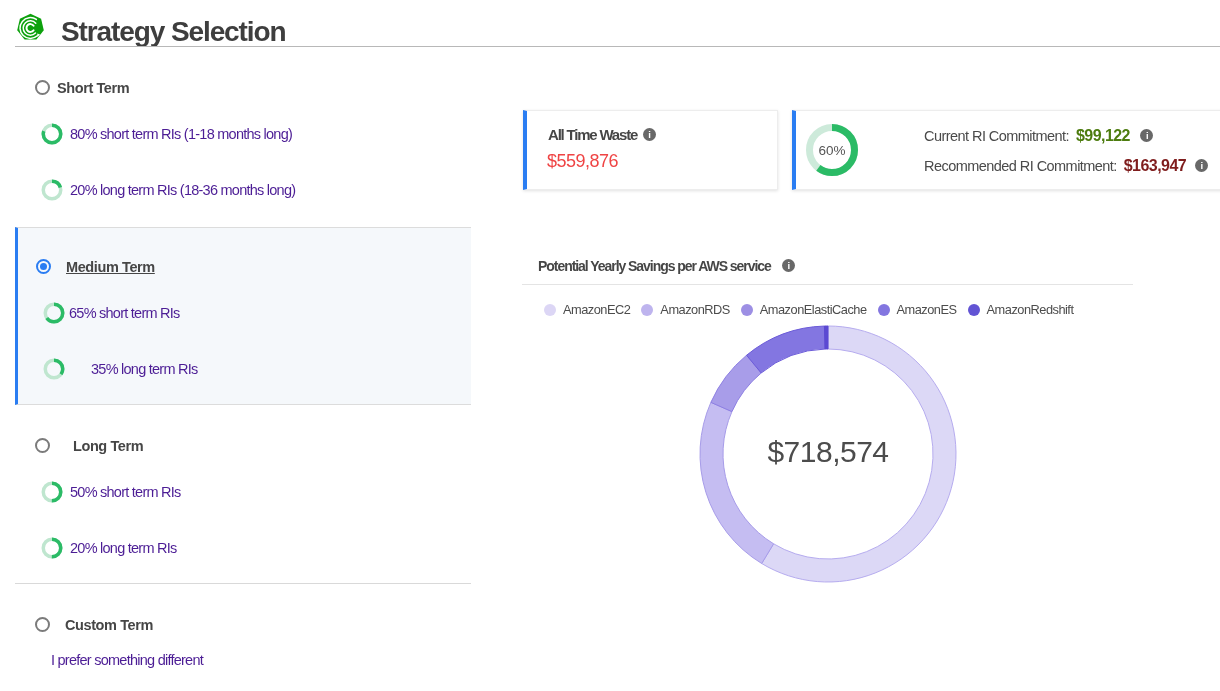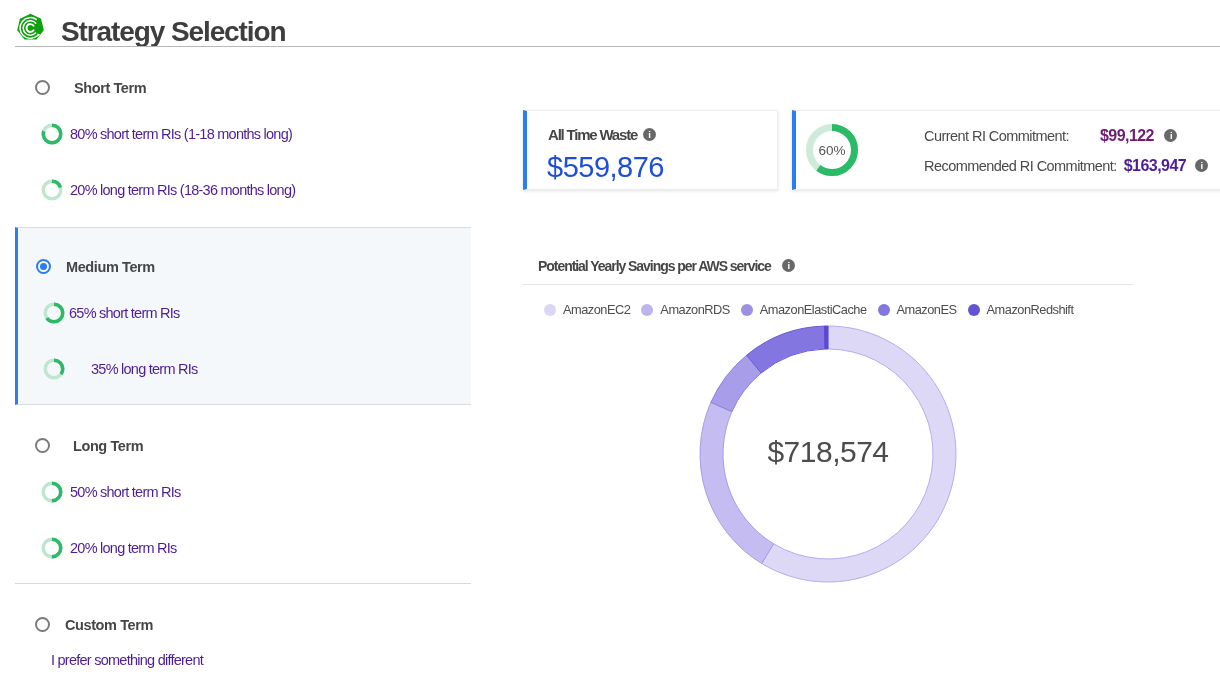--- a/index.html
+++ b/index.html
@@ -24,21 +24,21 @@
   <path d="M16.59 17.24 A3.9 3.9 0 1 1 16.59 12.76" fill="none" stroke="#fff" stroke-width="2" stroke-linecap="round"></path>
   <path d="M18.49 20.09 A7.2 7.2 0 1 1 18.75 10.18" fill="none" stroke="#fff" stroke-width="1.5" stroke-linecap="round"></path>
   <path d="M20.36 22.73 A10.4 10.4 0 1 1 19.37 6.48" fill="none" stroke="#fff" stroke-width="1.5" stroke-linecap="round"></path>
   <path d="M20.2 20.4 L23.1 21.6 L20.6 23.8 z" fill="#fff"></path>
 </svg>
 <div class="abs" style="left:61px; top:16px; font-size:28px; font-weight:bold; color:#3e3e3e; letter-spacing:-1.1px;">Strategy Selection</div>
 <div class="sep" style="left:15px; right:0; top:46px; background:#b8b8b8;"></div>
 
 <div class="row" style="left:35px; top:78px;">
   <span class="radio"></span>
-  <span class="lbl bold" style="margin-left:24px; margin-top:2px; letter-spacing:-0.4px;">Short Term</span>
+  <span class="lbl bold" style="margin-left:7px; margin-top:2px; letter-spacing:-0.4px;">Short Term</span>
 </div>
 
 <div class="row" style="left:41px; top:123px;">
   <svg width="22" height="22">
       <g>
     <circle cx="11" cy="11" r="8.75" fill="none" stroke="#bfe6cf" stroke-width="3.5"></circle>
     <circle cx="11" cy="11" r="8.75" fill="none" stroke="#2bbb66" stroke-width="3.5" stroke-dasharray="43.98 54.98" transform="rotate(-90 11 11)"></circle>
   </g>
     </svg>
   <span class="lbl" style="margin-left:7px;">80% short term RIs (1-18 months long)</span>
@@ -54,21 +54,21 @@
   <span class="lbl" style="margin-left:7px;">20% long term RIs (18-36 months long)</span>
 </div>
 
 <div class="abs" style="left:15px; top:227px; width:456px; height:178px; background:#f5f8fb;
   border-left:3px solid #2a7df2; border-top:1px solid #dcdcdc; border-bottom:1px solid #dcdcdc;"></div>
 
 <div class="row" style="left:36px; top:257px;">
   <span class="radio" style="border-color:#2a7df2; position:relative;">
     <span style="position:absolute; left:2px; top:2px; width:7px; height:7px; border-radius:50%; background:#2a7df2;"></span>
   </span>
-  <span class="lbl bold" style="margin-left:15px; margin-top:2px; letter-spacing:-0.4px;">Medium Term</span>
+  <span class="lbl bold" style="margin-left:15px; margin-top:2px; letter-spacing:-0.4px;text-decoration:underline;">Medium Term</span>
 </div>
 
 <div class="row" style="left:43px; top:302px;">
   <svg width="22" height="22">
       <g>
     <circle cx="11" cy="11" r="8.75" fill="none" stroke="#bfe6cf" stroke-width="3.5"></circle>
     <circle cx="11" cy="11" r="8.75" fill="none" stroke="#2bbb66" stroke-width="3.5" stroke-dasharray="35.74 54.98" transform="rotate(-90 11 11)"></circle>
   </g>
     </svg>
   <span class="lbl" style="margin-left:4px;">65% short term RIs</span>
@@ -115,30 +115,30 @@
   <span class="radio"></span>
   <span class="lbl bold" style="margin-left:15px; margin-top:2px; letter-spacing:-0.4px;">Custom Term</span>
 </div>
 
 <div class="abs lbl" style="left:51px; top:652px;">I prefer something different</div>
 
 <div class="card" style="left:523px; width:255px;"></div>
 <div class="abs" style="left:548px; top:126px; font-size:15px;">
   <span class="bold" style="letter-spacing:-1.2px;">All Time Waste</span><span class="info" style="margin-left:6px;">i</span>
 </div>
-<div class="abs" style="left:547px; top:151px; font-size:29px; color:#1d4ed8; letter-spacing:-0.5px;">$559,876</div>
+<div class="abs" style="left:547px; top:151px; font-size:18px; color:#ef4444; letter-spacing:-0.5px;">$559,876</div>
 
 <div class="card" style="left:792px; width:440px;"></div>
 <svg class="abs" style="left:806px; top:124px;" width="52" height="52">
   <circle cx="26" cy="26" r="22.5" fill="none" stroke="#cdeada" stroke-width="7"></circle>
   <circle cx="26" cy="26" r="22.5" fill="none" stroke="#2bbb66" stroke-width="7" stroke-dasharray="84.82 141.37" transform="rotate(-90 26 26)"></circle>
   <text x="26" y="31" text-anchor="middle" font-size="13.5" fill="#555">60%</text>
 </svg>
-<div class="abs" style="left:924px; top:127px; font-size:14.5px; letter-spacing:-0.55px; white-space:nowrap;">Current RI Commitment:&nbsp; <span style="font-weight:bold; font-size:16px; color:#701a75;margin-left:24px;">$99,122</span>&nbsp;&nbsp;&nbsp;<span class="info">i</span></div>
-<div class="abs" style="left:924px; top:157px; font-size:14.5px; letter-spacing:-0.55px; white-space:nowrap;">Recommended RI Commitment:&nbsp; <span style="font-weight:bold; font-size:16px; color:#4c1d95;">$163,947</span>&nbsp;&nbsp;<span class="info" style="margin-left:2px;">i</span></div>
+<div class="abs" style="left:924px; top:127px; font-size:14.5px; letter-spacing:-0.55px; white-space:nowrap;">Current RI Commitment:&nbsp; <span style="font-weight:bold; font-size:16px; color:#4d7c0f;">$99,122</span>&nbsp;&nbsp;&nbsp;<span class="info">i</span></div>
+<div class="abs" style="left:924px; top:157px; font-size:14.5px; letter-spacing:-0.55px; white-space:nowrap;">Recommended RI Commitment:&nbsp; <span style="font-weight:bold; font-size:16px; color:#7f1d1d;">$163,947</span>&nbsp;&nbsp;<span class="info" style="margin-left:2px;">i</span></div>
 
 <div class="abs" style="left:538px; top:258px; font-size:14px; white-space:nowrap;">
   <span class="bold" style="letter-spacing:-1.05px;">Potential Yearly Savings per AWS service</span>&nbsp;&nbsp; <span class="info">i</span>
 </div>
 <div class="sep" style="left:522px; width:611px; top:284px; background:#e4e4e4;"></div>
 
 <div class="abs" style="left:544px; top:302px; white-space:nowrap; font-size:12.8px; color:#4c4c4c; letter-spacing:-0.5px;">
   <span style="display:inline-flex; align-items:center; margin-right:11px;"><span style="width:12px;height:12px;border-radius:50%;background:#dcd6f5;margin-right:7px;"></span>AmazonEC2</span><span style="display:inline-flex; align-items:center; margin-right:11px;"><span style="width:12px;height:12px;border-radius:50%;background:#beb4ee;margin-right:7px;"></span>AmazonRDS</span><span style="display:inline-flex; align-items:center; margin-right:11px;"><span style="width:12px;height:12px;border-radius:50%;background:#9d8fe4;margin-right:7px;"></span>AmazonElastiCache</span><span style="display:inline-flex; align-items:center; margin-right:11px;"><span style="width:12px;height:12px;border-radius:50%;background:#8376e0;margin-right:7px;"></span>AmazonES</span><span style="display:inline-flex; align-items:center;"><span style="width:12px;height:12px;border-radius:50%;background:#6254d4;margin-right:7px;"></span>AmazonRedshift</span>
 </div>
 

